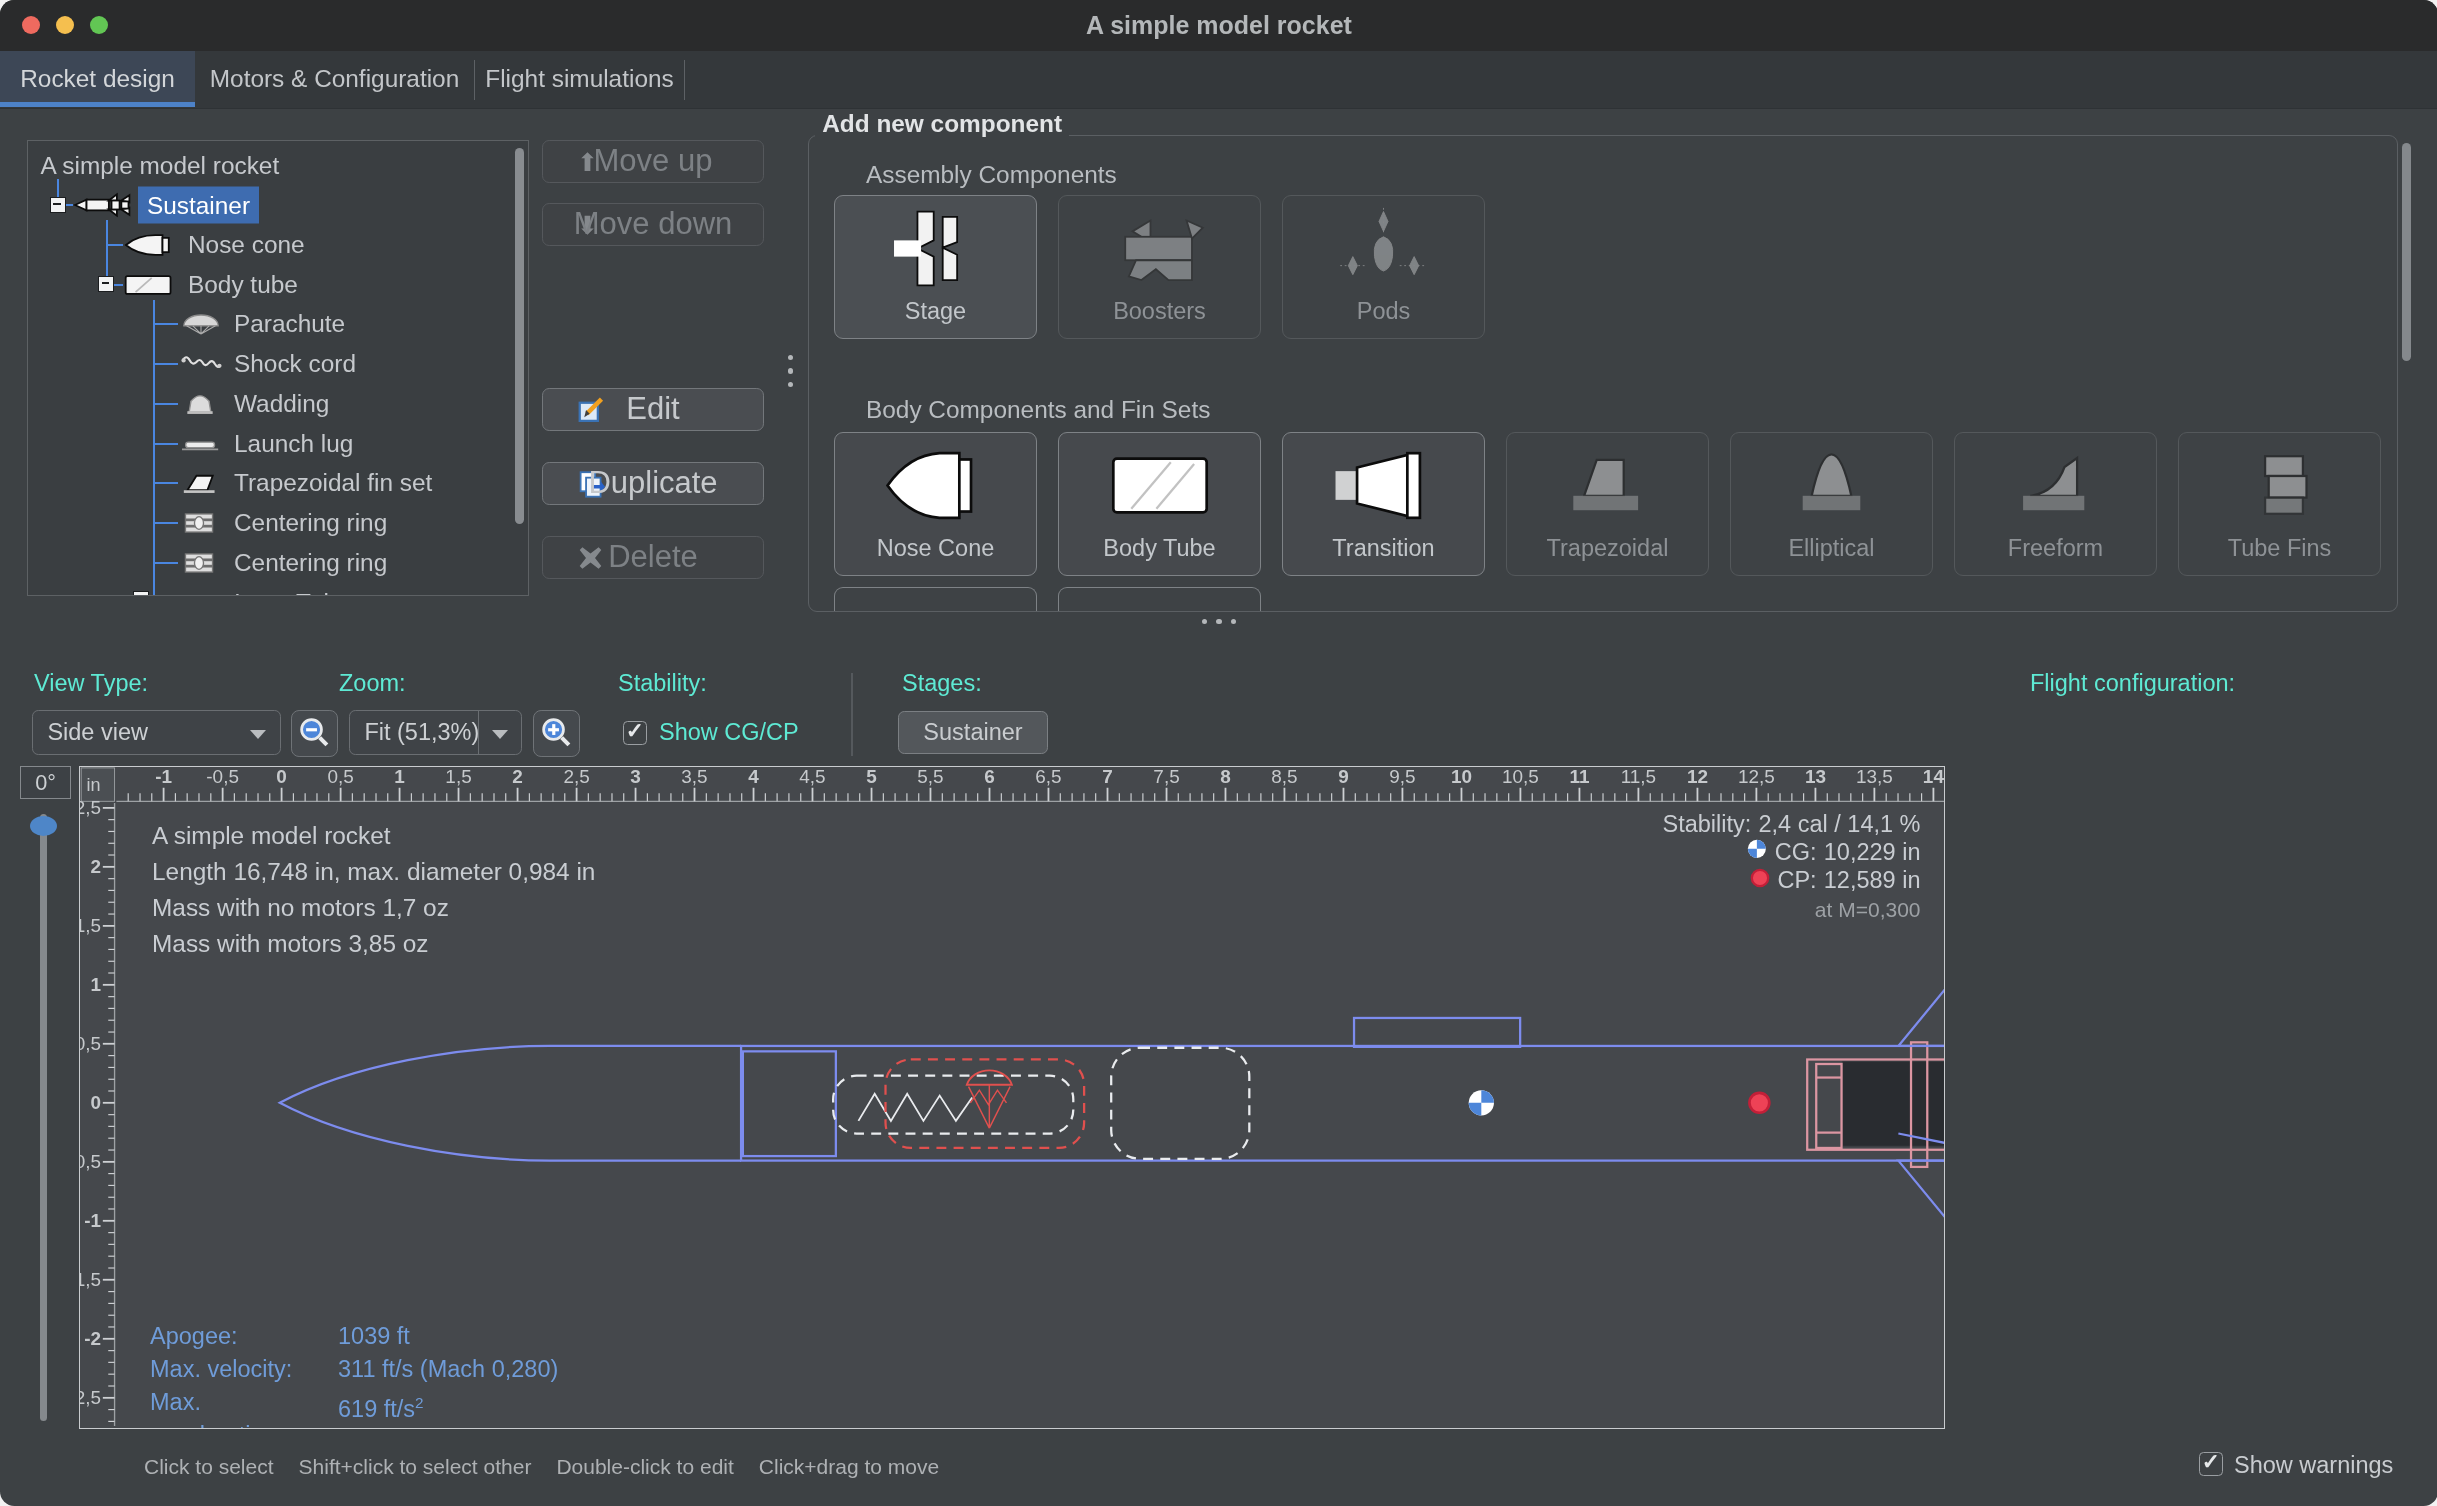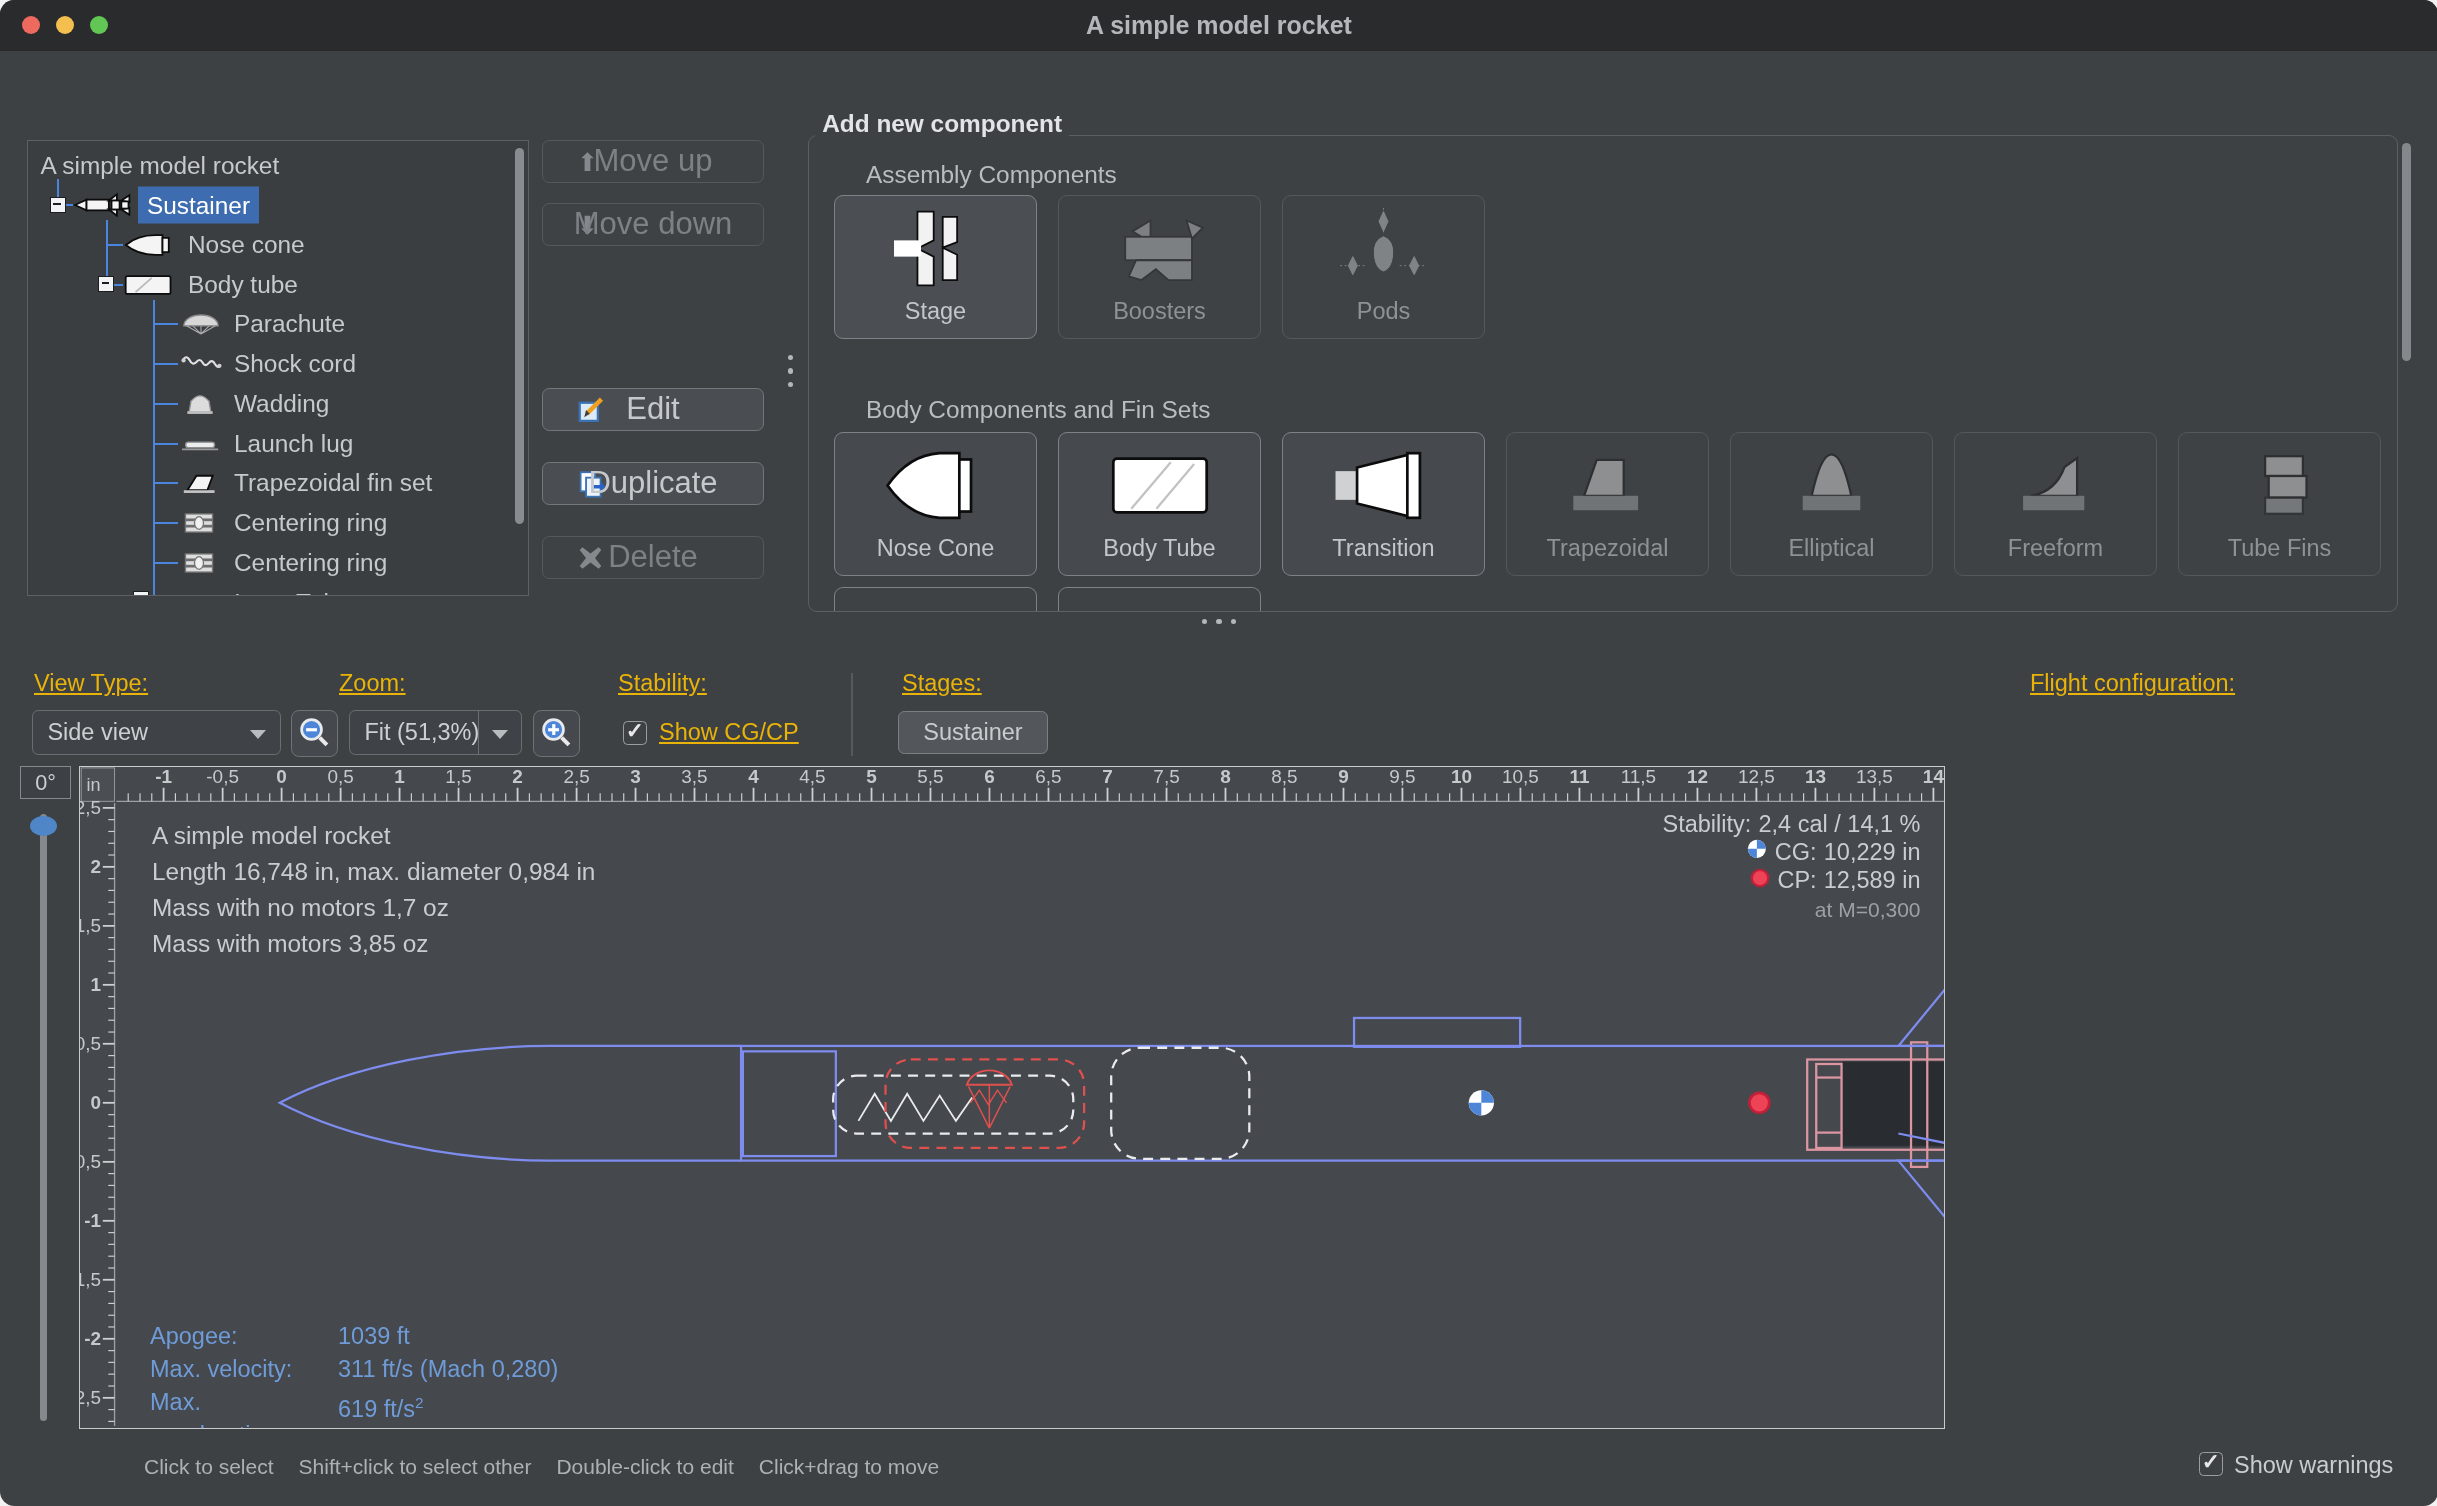--- a/index.html
+++ b/index.html
@@ -51,21 +51,21 @@
   .comp-btn.hot { background:#4b4f53; }
   .comp-btn.disabled { background:#3e4245; border-color:#54585b; }
   .comp-icon { position:absolute; left:0; top:10.8px; width:100%; height:83px; display:flex; align-items:center; justify-content:center; }
   .comp-btn.disabled .comp-icon { opacity:0.45; }
   .comp-label { position:absolute; left:0; bottom:12.6px; width:100%; text-align:center; font-size:23.5px; color:#c3c7cb; }
   .comp-btn.disabled .comp-label { color:#8e9296; }
   .comp-btn.partial { height:36px; border-bottom:none; border-radius:9px 9px 0 0; background:#3e4245; }
   .group-scroll { position:absolute; left:2402px; top:143px; width:9px; height:218px; background:#84888c; border-radius:4.5px; z-index:3; }
 
   
-  .tb-label { position:absolute; font-size:23.5px; color:#eab308;text-decoration:underline; }
+  .tb-label { position:absolute; font-size:23.5px; color:#5eead4; }
   .combo { position:absolute; height:45px; background:#3f4347; border:1.8px solid #6a6e72; border-radius:6.3px; font-size:23.5px; color:#cdd0d3; line-height:42px; padding-left:14.4px; }
   .combo .caret { position:absolute; right:14.4px; top:19px; width:0; height:0; border-left:8.1px solid transparent; border-right:8.1px solid transparent; border-top:9px solid #b9bcbf; }
   .combo .arrow-sect { position:absolute; right:0; top:0; height:100%; width:43px; border-left:1.8px solid #6a6e72; }
   .combo .arrow-sect .caret { right:12.6px; }
   .iconbtn { position:absolute; width:47px; height:47px; border:1.8px solid #6f7377; border-radius:8.1px; background:#45494d; display:flex; align-items:center; justify-content:center; }
   .cbx { position:absolute; width:23.5px; height:23.5px; border:1.8px solid #9a9ea2; border-radius:4.5px; background:transparent; }
   .cbx.checked::after { content:"✓"; position:absolute; left:1.8px; top:-3.6px; font-size:21.7px; font-weight:bold; color:#e6e8ea; }
   .vsep { position:absolute; width:1.8px; background:#55595d; }
   .toggle-btn { position:absolute; height:43px; background:#53575b; border:1.8px solid #7b7f83; border-radius:6.3px; font-size:23.5px; color:#c9cccf; text-align:center; }
 
@@ -94,20 +94,27 @@
 
 <div class="window">
 
   <div class="titlebar">
     <span class="light red"></span>
     <span class="light yellow"></span>
     <span class="light green"></span>
     <div class="win-title">A simple model rocket</div>
   </div>
 
+  <div class="tabbar">
+    <div class="tab active" style="left:0;width:195px;">Rocket design</div>
+    <div class="tab" style="left:195px;width:279px;">Motors &amp; Configuration</div>
+    <div class="tab-divider" style="left:474px;"></div>
+    <div class="tab" style="left:475px;width:209px;">Flight simulations</div>
+    <div class="tab-divider" style="left:684px;"></div>
+  </div>
 
   <div class="tree-panel" id="tree-panel">
 
     <div class="conn" style="left:29px;top:38px;width:1.8px;height:18px;"></div>
     <div class="conn" style="left:38px;top:63px;width:7.2px;height:1.8px;"></div>
     <div class="conn" style="left:78px;top:79px;width:1.8px;height:56px;"></div>
     <div class="conn" style="left:78px;top:103px;width:17px;height:1.8px;"></div>
     <div class="conn" style="left:86px;top:143px;width:9px;height:1.8px;"></div>
     <div class="conn" style="left:125px;top:159px;width:1.8px;height:297px;"></div>
     <div class="conn" style="left:125px;top:182px;width:25px;height:1.8px;"></div>

